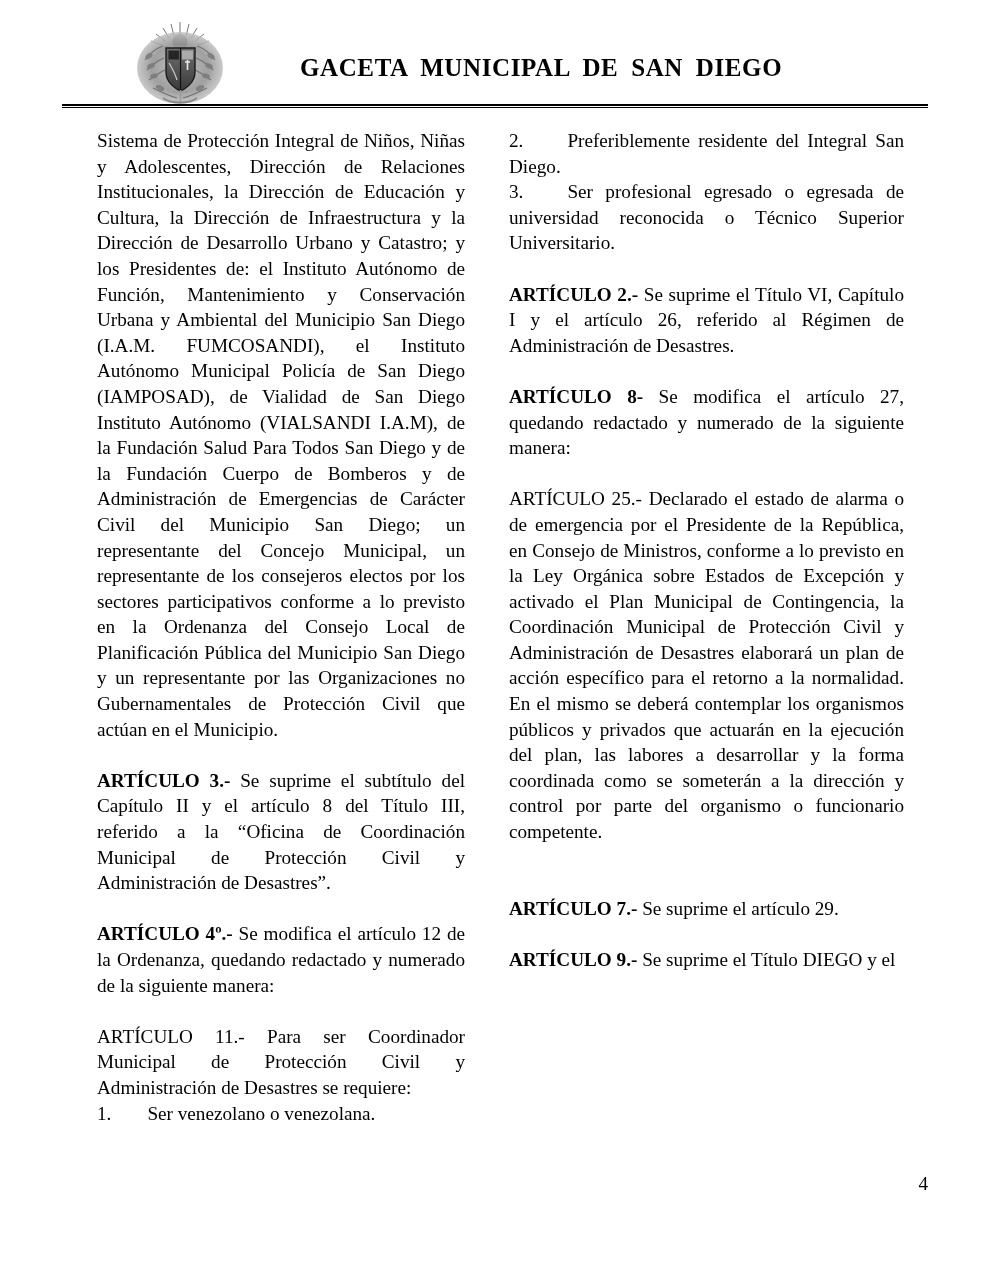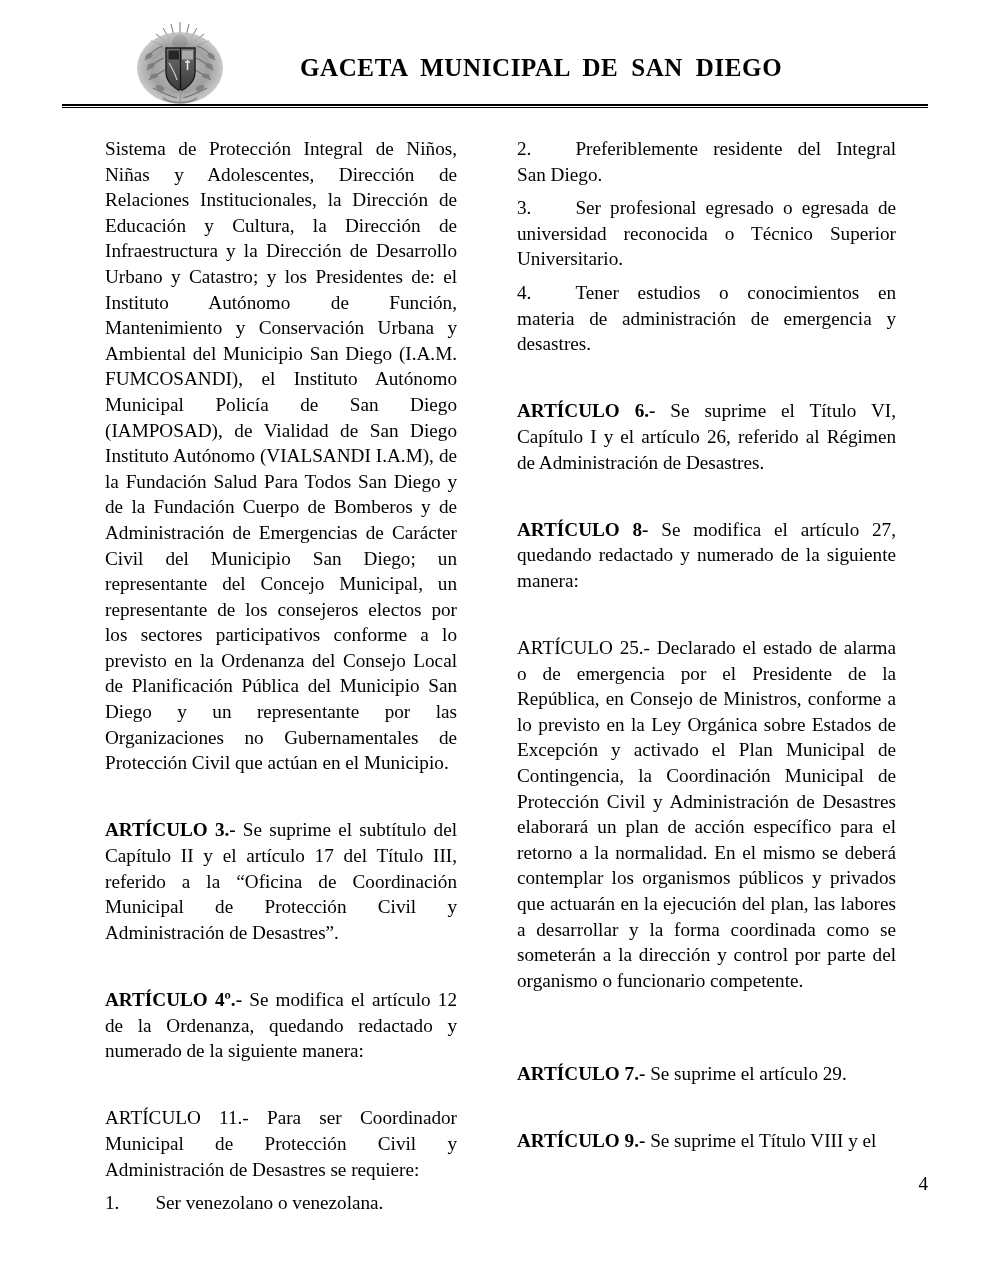--- a/index.html
+++ b/index.html
@@ -84,21 +84,21 @@
   }
 
   .col {
     position: absolute;
     top: 0;
   }
   .col-left  { left: 97px;  width: 368px; }
   .col-right { left: 509px; width: 395px; }
 
   p.para {
-    margin: 8px;
+    margin: 0;
     padding: 0;
     font-size: 19.2px;
     line-height: 25.6px;
     text-align: justify;
     text-justify: inter-word;
     hyphens: none;
   }
 
   .gap {
     height: 25.6px;
@@ -195,61 +195,60 @@
   </div>
 
   <div class="columns">
 
     <div class="col col-left">
 
       <p class="para"><span>Sistema de Protección Integral de Niños, Niñas y Adolescentes, Dirección de Relaciones Institucionales, la Dirección de Educación  y Cultura, la Dirección de Infraestructura y la Dirección de Desarrollo Urbano y Catastro; y los Presidentes de: el Instituto Autónomo de Función, Mantenimiento y Conservación Urbana y Ambiental del Municipio San Diego (I.A.M. FUMCOSANDI), el Instituto Autónomo Municipal Policía de San Diego (IAMPOSAD), de Vialidad de San Diego Instituto Autónomo (VIALSANDI I.A.M), de la Fundación Salud Para Todos San Diego y de la Fundación Cuerpo de Bomberos y de Administración de Emergencias de Carácter Civil del Municipio San Diego; un representante del Concejo Municipal,  un representante de los consejeros electos por los sectores participativos conforme a lo previsto en la Ordenanza del Consejo Local de Planificación Pública del Municipio San Diego y un representante por las Organizaciones no Gubernamentales de Protección Civil que actúan en el Municipio.</span></p>
 
       <div class="gap"></div>
 
-      <p class="para"><b class="art">ARTÍCULO 3</b><b>.-</b><span> Se suprime el subtítulo del Capítulo II y el artículo 17 del Título III, referido a la “Oficina de Coordinación Municipal de Protección Civil y Administración de Desastres”.</span></p>
+      <p class="para"><b class="art">ARTÍCULO 3</b><b>.-</b><span> Se suprime el subtítulo del Capítulo II y el artículo 8 del Título III, referido a la “Oficina de Coordinación Municipal de Protección Civil y Administración de Desastres”.</span></p>
 
       <div class="gap"></div>
 
       <p class="para"><b class="art">ARTÍCULO 4º</b><b>.-</b><span> Se modifica el artículo 12 de la Ordenanza, quedando redactado y numerado de la siguiente manera:</span></p>
 
       <div class="gap"></div>
 
       <p class="para"><span>ARTÍCULO 11.- Para ser Coordinador Municipal de Protección Civil y Administración de Desastres se requiere:</span></p>
 
       <p class="para"><span>1.</span><span style="display:inline-block;width:36px"></span><span>Ser venezolano o venezolana.</span></p>
     </div>
 
     <div class="col col-right">
 
       <p class="para"><span>2.</span><span style="display:inline-block;width:44px"></span><span>Preferiblemente residente del Integral San Diego.</span></p>
 
       <p class="para"><span>3.</span><span style="display:inline-block;width:44px"></span><span>Ser profesional egresado o egresada de universidad reconocida o Técnico Superior Universitario.</span></p>
 
-      <p class="para"><span>4.</span><span style="display:inline-block;width:44px"></span><span>Tener estudios o conocimientos en materia de administración de emergencia y desastres.</span></p>
-
-      <div class="gap"></div>
-
-      <p class="para"><b class="art">ARTÍCULO 6</b><b>.-</b><span> Se suprime el Título VI, Capítulo I y el artículo 26, referido al Régimen de Administración de Desastres.</span></p>
+
+      <div class="gap"></div>
+
+      <p class="para"><b class="art">ARTÍCULO 2</b><b>.-</b><span> Se suprime el Título VI, Capítulo I y el artículo 26, referido al Régimen de Administración de Desastres.</span></p>
 
       <div class="gap"></div>
 
       <p class="para"><b class="art">ARTÍCULO 8</b><b>-</b><span> Se modifica el artículo 27, quedando redactado y numerado de la siguiente manera:</span></p>
 
       <div class="gap"></div>
 
       <p class="para"><span>ARTÍCULO 25.- Declarado el estado de alarma o de emergencia por el Presidente de la República, en Consejo de Ministros, conforme a lo previsto en la Ley Orgánica sobre Estados de Excepción y activado el Plan Municipal de Contingencia, la Coordinación Municipal de Protección Civil y Administración de Desastres elaborará un plan de acción específico para el retorno a la normalidad. En el mismo se deberá contemplar los organismos públicos y privados que actuarán en la ejecución del plan, las labores a desarrollar y la forma coordinada como se someterán a la dirección y control por parte del organismo o funcionario competente.</span></p>
 
       <div class="gap"></div>
 
 
       <div class="gap"></div>
 
       <p class="para"><b class="art">ARTÍCULO 7</b><b>.-</b><span> Se suprime el artículo 29.</span></p>
 
       <div class="gap"></div>
 
-      <p class="para"><b class="art">ARTÍCULO 9</b><b>.-</b><span> Se suprime el Título VIII y el</span></p>
+      <p class="para"><b class="art">ARTÍCULO 9</b><b>.-</b><span> Se suprime el Título DIEGO y el</span></p>
     </div>
   </div>
 
   <div class="pageno">4</div>
 
 </div>
 
 </body></html>

